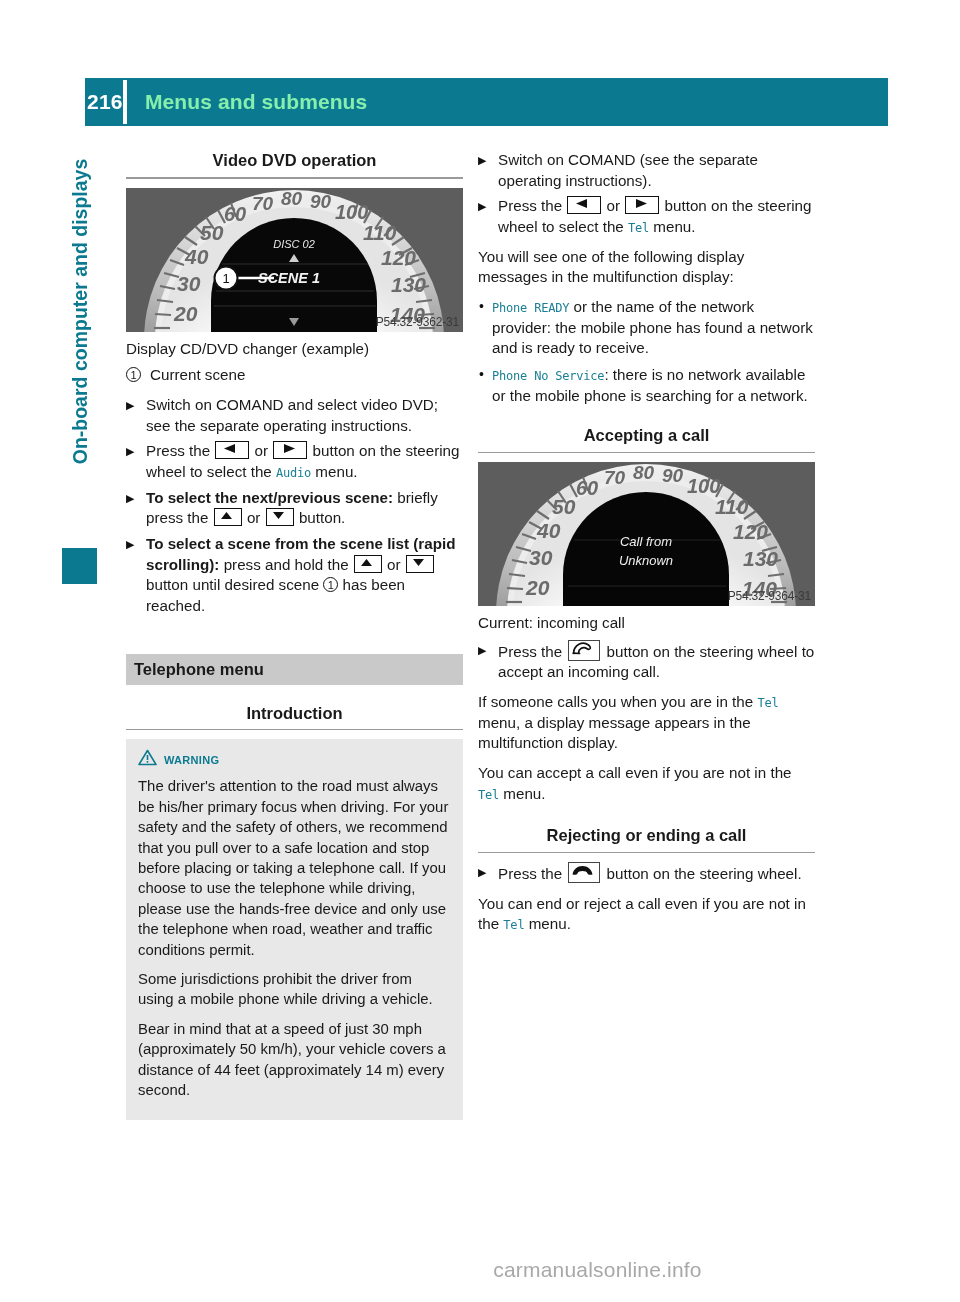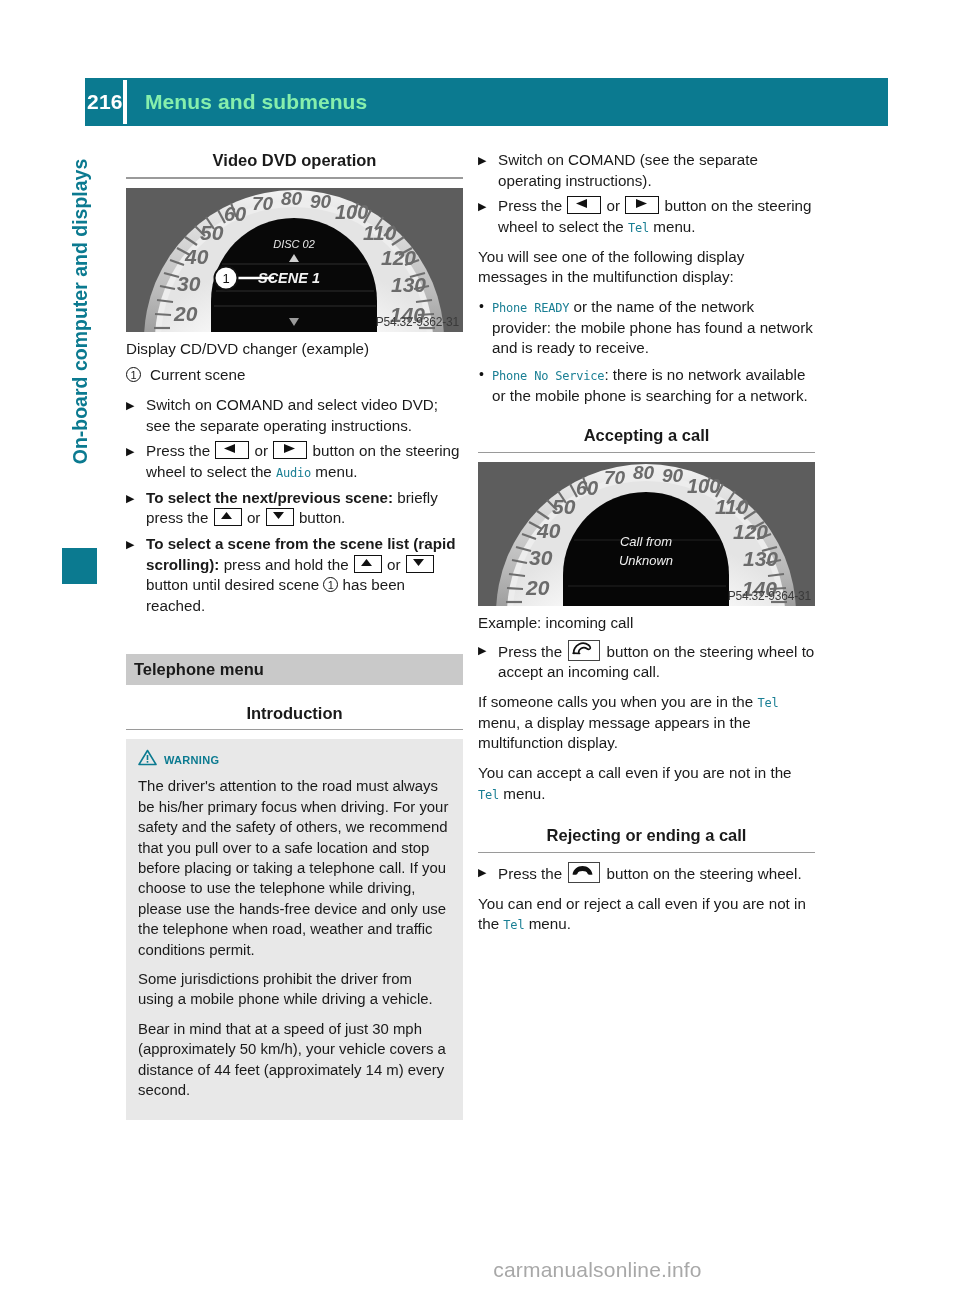--- a/index.html
+++ b/index.html
@@ -559,21 +559,21 @@
           <line x1="96" y1="78" x2="242" y2="78"></line>
           <line x1="90" y1="124" x2="248" y2="124"></line>
         </g>
         <text x="168" y="84" fill="#f0f0f0" font-size="13" font-style="italic" font-family="Liberation Sans, sans-serif" text-anchor="middle">Call from</text>
         <text x="168" y="103" fill="#f0f0f0" font-size="13" font-style="italic" font-family="Liberation Sans, sans-serif" text-anchor="middle">Unknown</text>
       </g>
     </svg>
     <div class="code">P54.32-9364-31</div>
   </div>
 
-  <div class="caption">Example: incoming call</div>
+  <div class="caption">Current: incoming call</div>
 
   <ul class="steps">
     <li>
       <span>Press the </span><span class="keyphone"><svg width="27" height="16" viewBox="0 0 27 16">
             <path d="M5 12.5 C4 9 6.5 5 10 3.2 C13 1.7 17 2.2 19.5 4 C21 5.2 21.6 6.6 21 7.6 C20.4 8.5 19 8.5 18 7.8 C16.3 6.6 13.8 6.5 12 7.6 C10.2 8.7 9.4 10.6 9.8 12.2" fill="none" stroke="#111" stroke-width="1.7" stroke-linecap="round"></path>
             <path d="M4.2 12.2 L10.6 12.5" stroke="#111" stroke-width="1.7" stroke-linecap="round"></path>
           </svg></span><span> button on the steering wheel to accept an incoming call.</span>
     </li>
   </ul>
 

